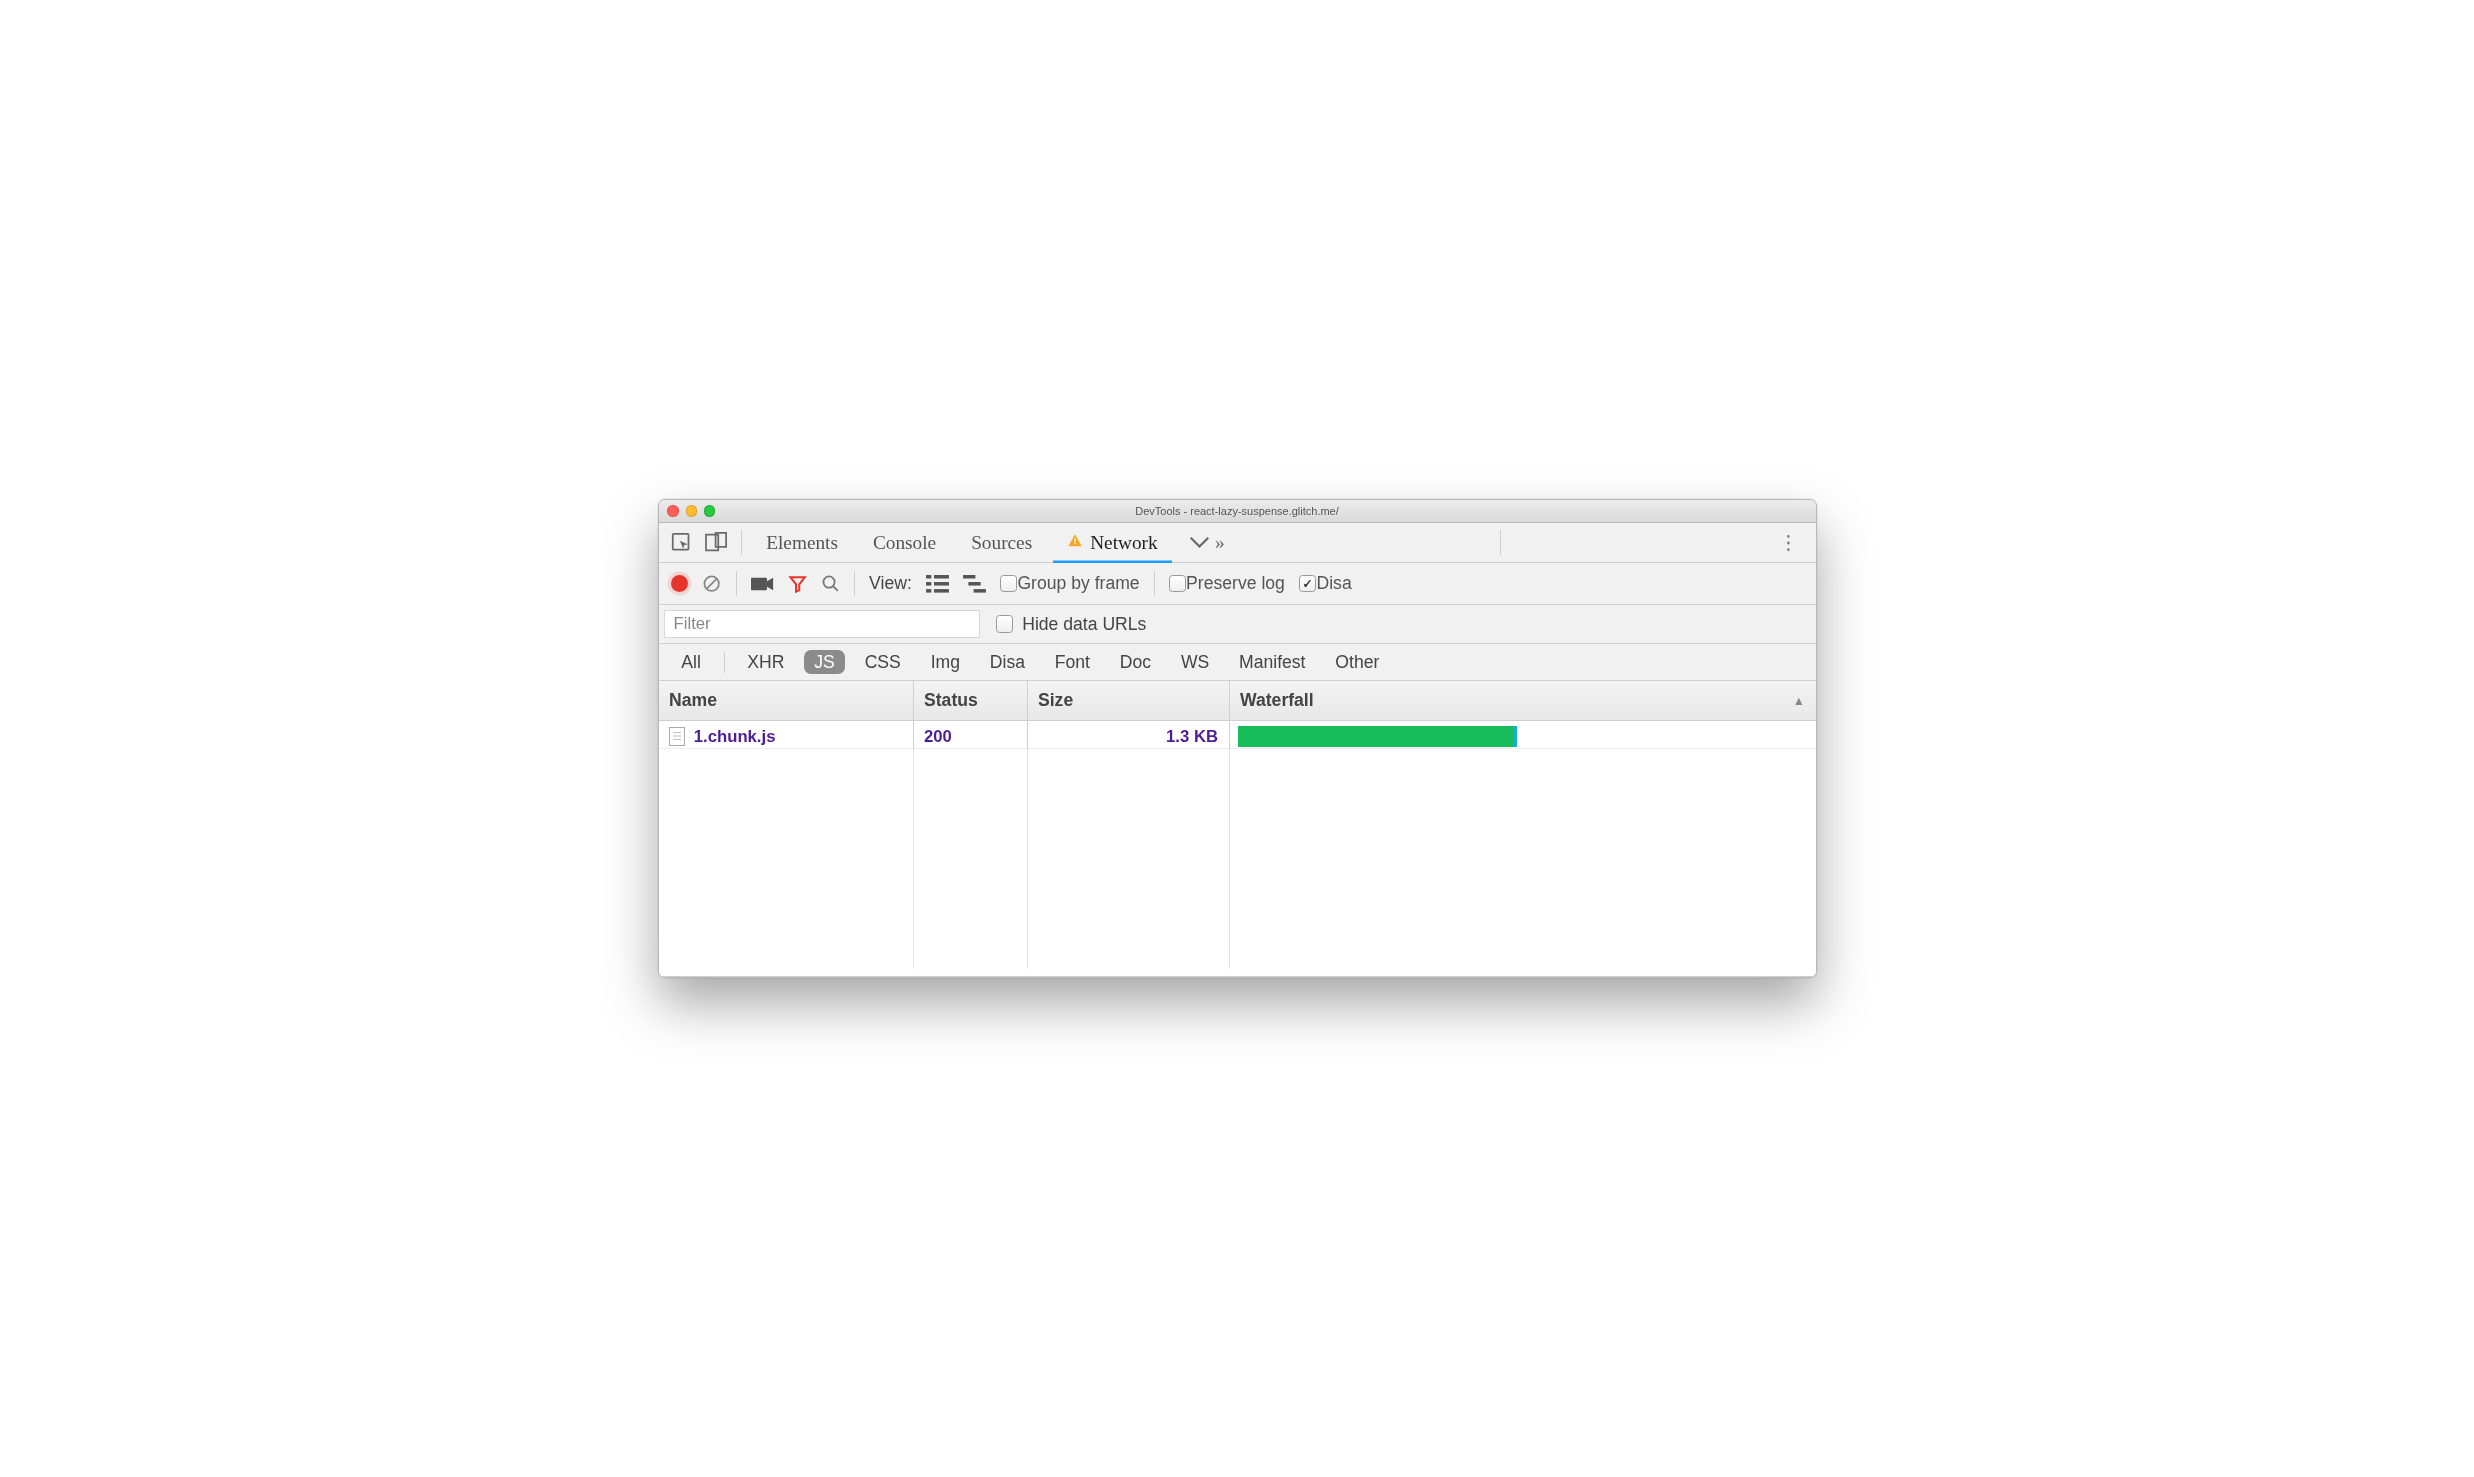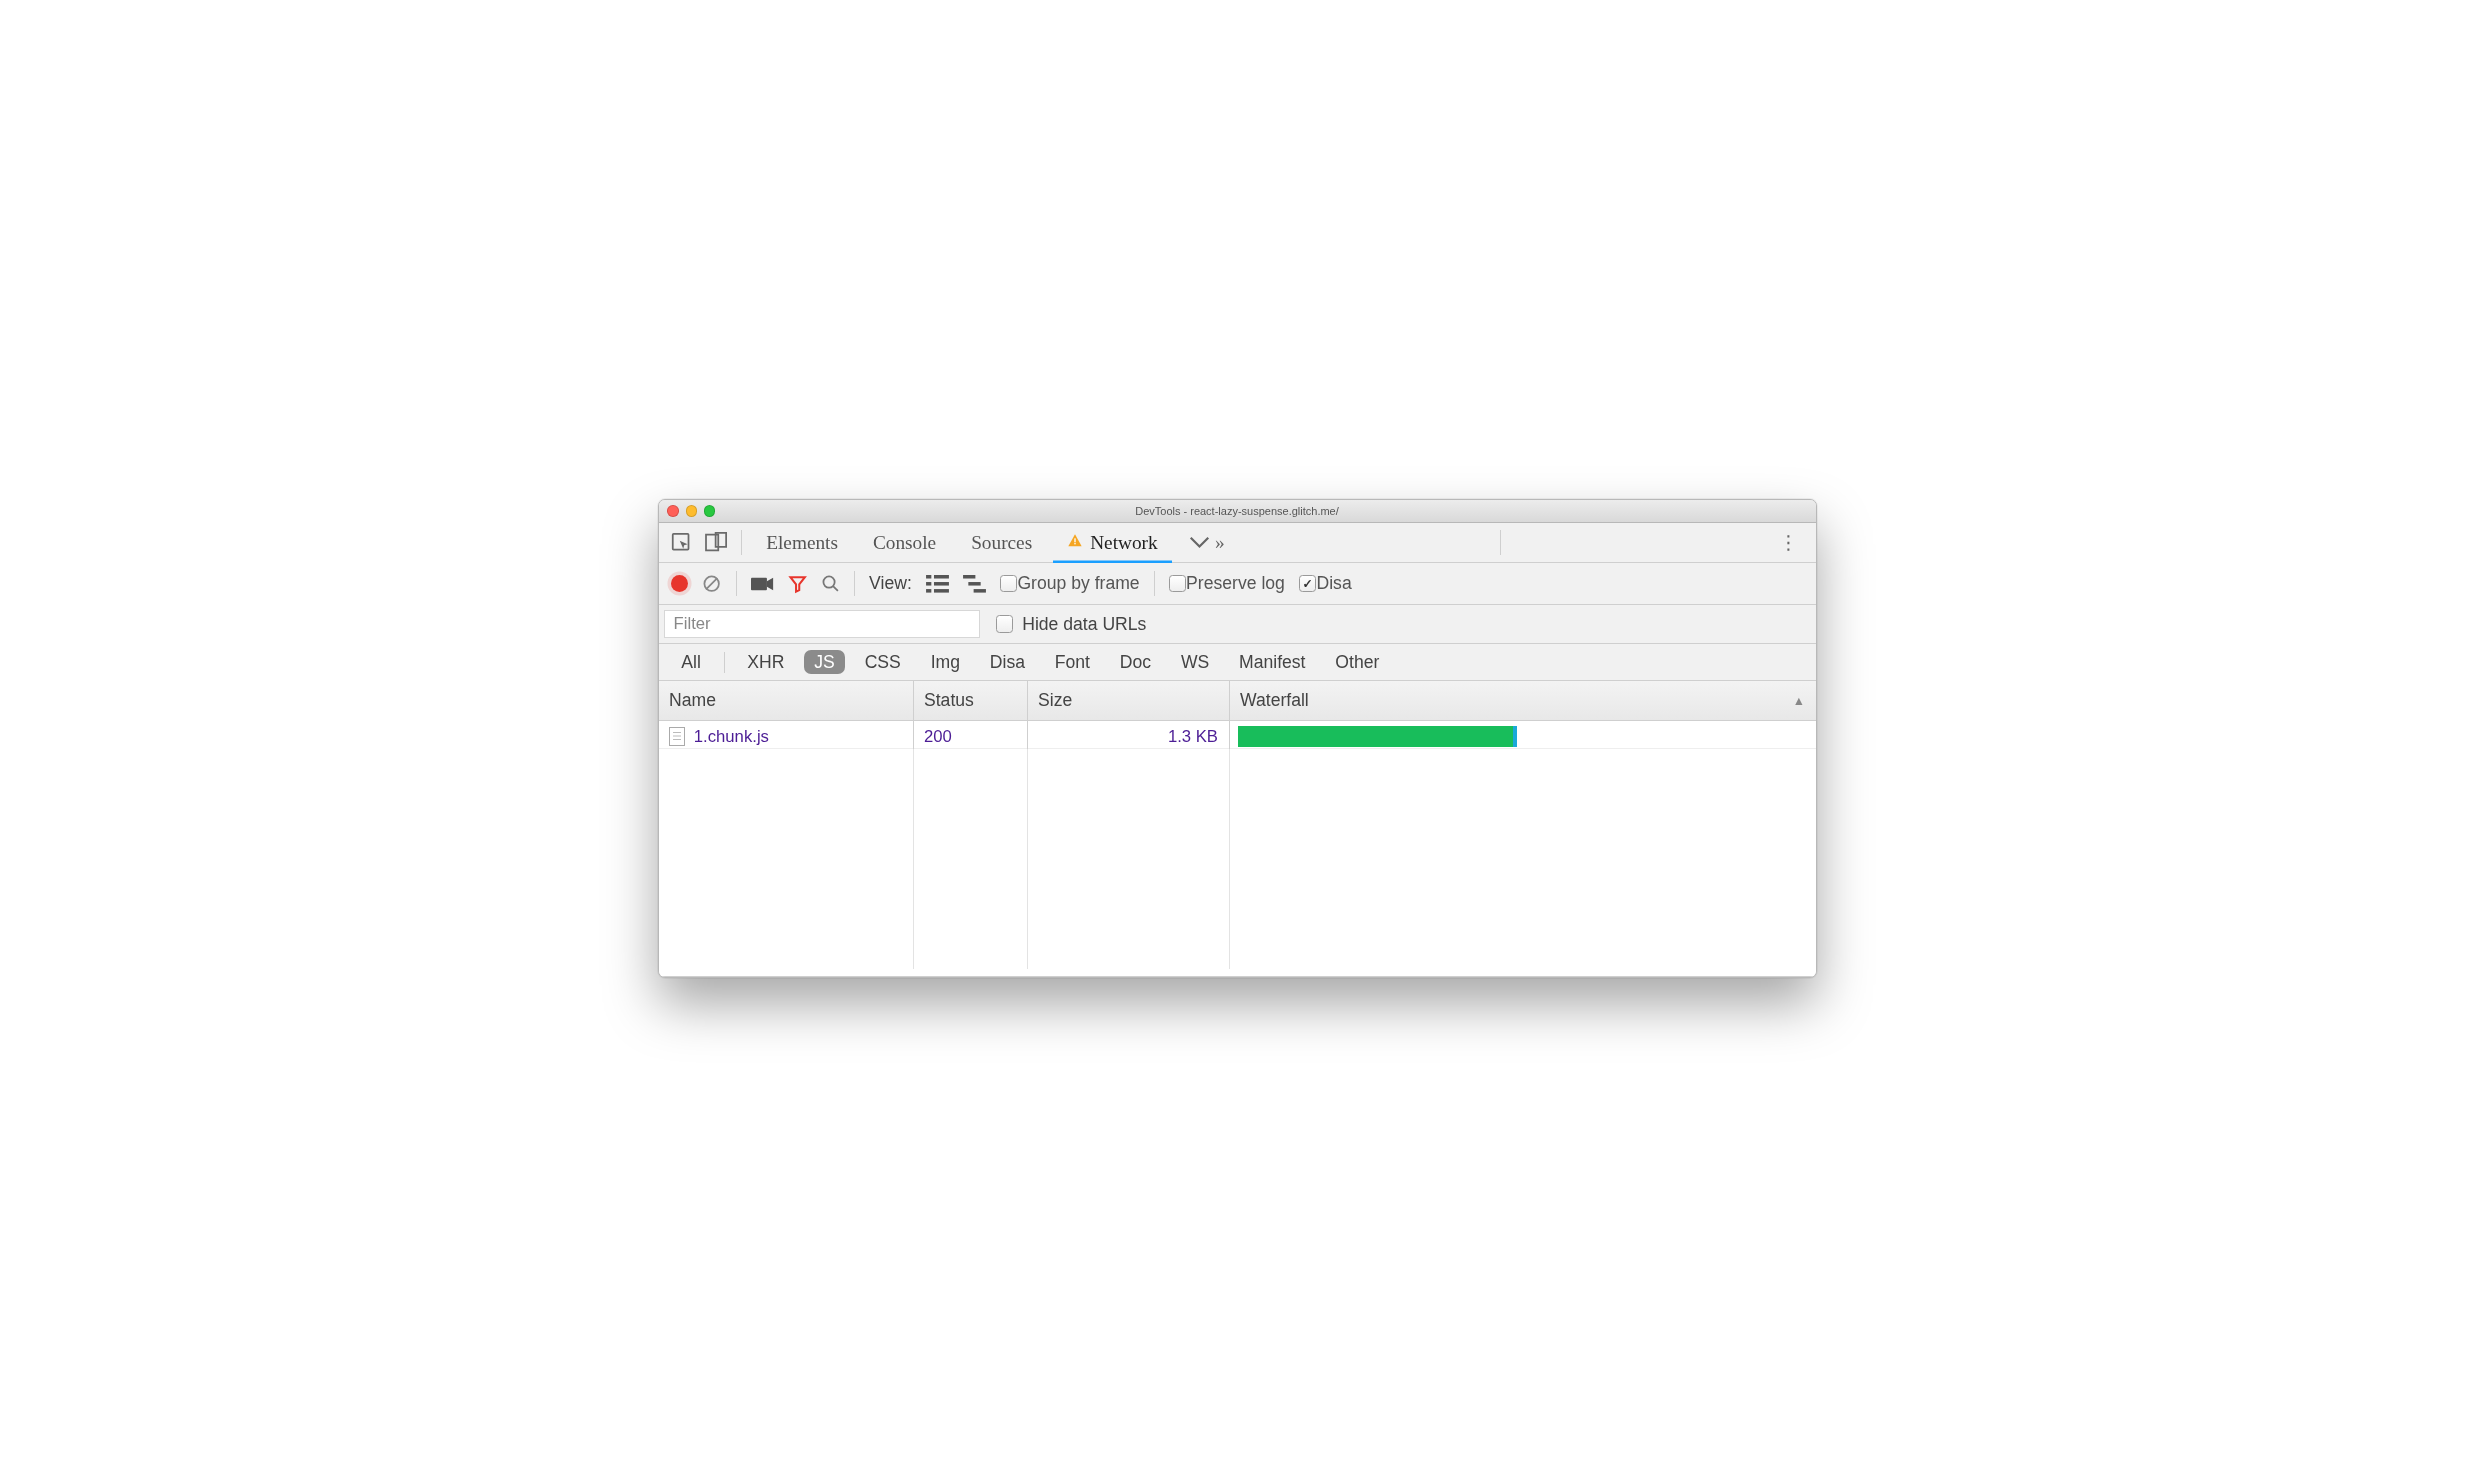--- a/index.html
+++ b/index.html
@@ -90,21 +90,21 @@
     display:flex; align-items:center; height:37px; padding:0 12.3px; gap:8.8px;
     border-bottom:0.9px solid #cfcfcf; font-size:17.6px; color:#444;
   }
   .typerow .divider { width:0.9px; height:21px; background:#cfcfcf; margin:0 3.5px; }
   .pill {
     padding:1.8px 10.5px; border-radius:7px; cursor:default;
   }
   .pill.active { background:#8b8b8b; color:#fff; }
   
   .table { display:flex; flex-direction:column; border-bottom:0.9px solid #cfcfcf; }
-  .thead, .trow { display:grid; grid-template-columns: 255px 114px 202px 1fr; }
+  .thead, .trow { display:grid; grid-template-columns: 255px 114px 202px 1fr; font-weight: bold; }
   .thead {
     background:linear-gradient(#f3f3f3,#e8e8e8); height:40px; color:#444;
     font-size:17.6px; align-items:center; border-bottom:0.9px solid #cfcfcf;
   }
   .th, .td { padding:0 10.5px; border-right:0.9px solid #cfcfcf; height:100%; display:flex; align-items:center; }
   .th:last-child, .td:last-child { border-right:none;gap:16px; }
   .th.waterfall { justify-content:space-between; }
   .sort-tri { color:#888; font-size:12.3px; }
   .tbody { height:255px; background:#fff; }
   .trow { height:28px; font-size:16.7px; color:#4c1d95; border-bottom:0.9px solid #eee; }

